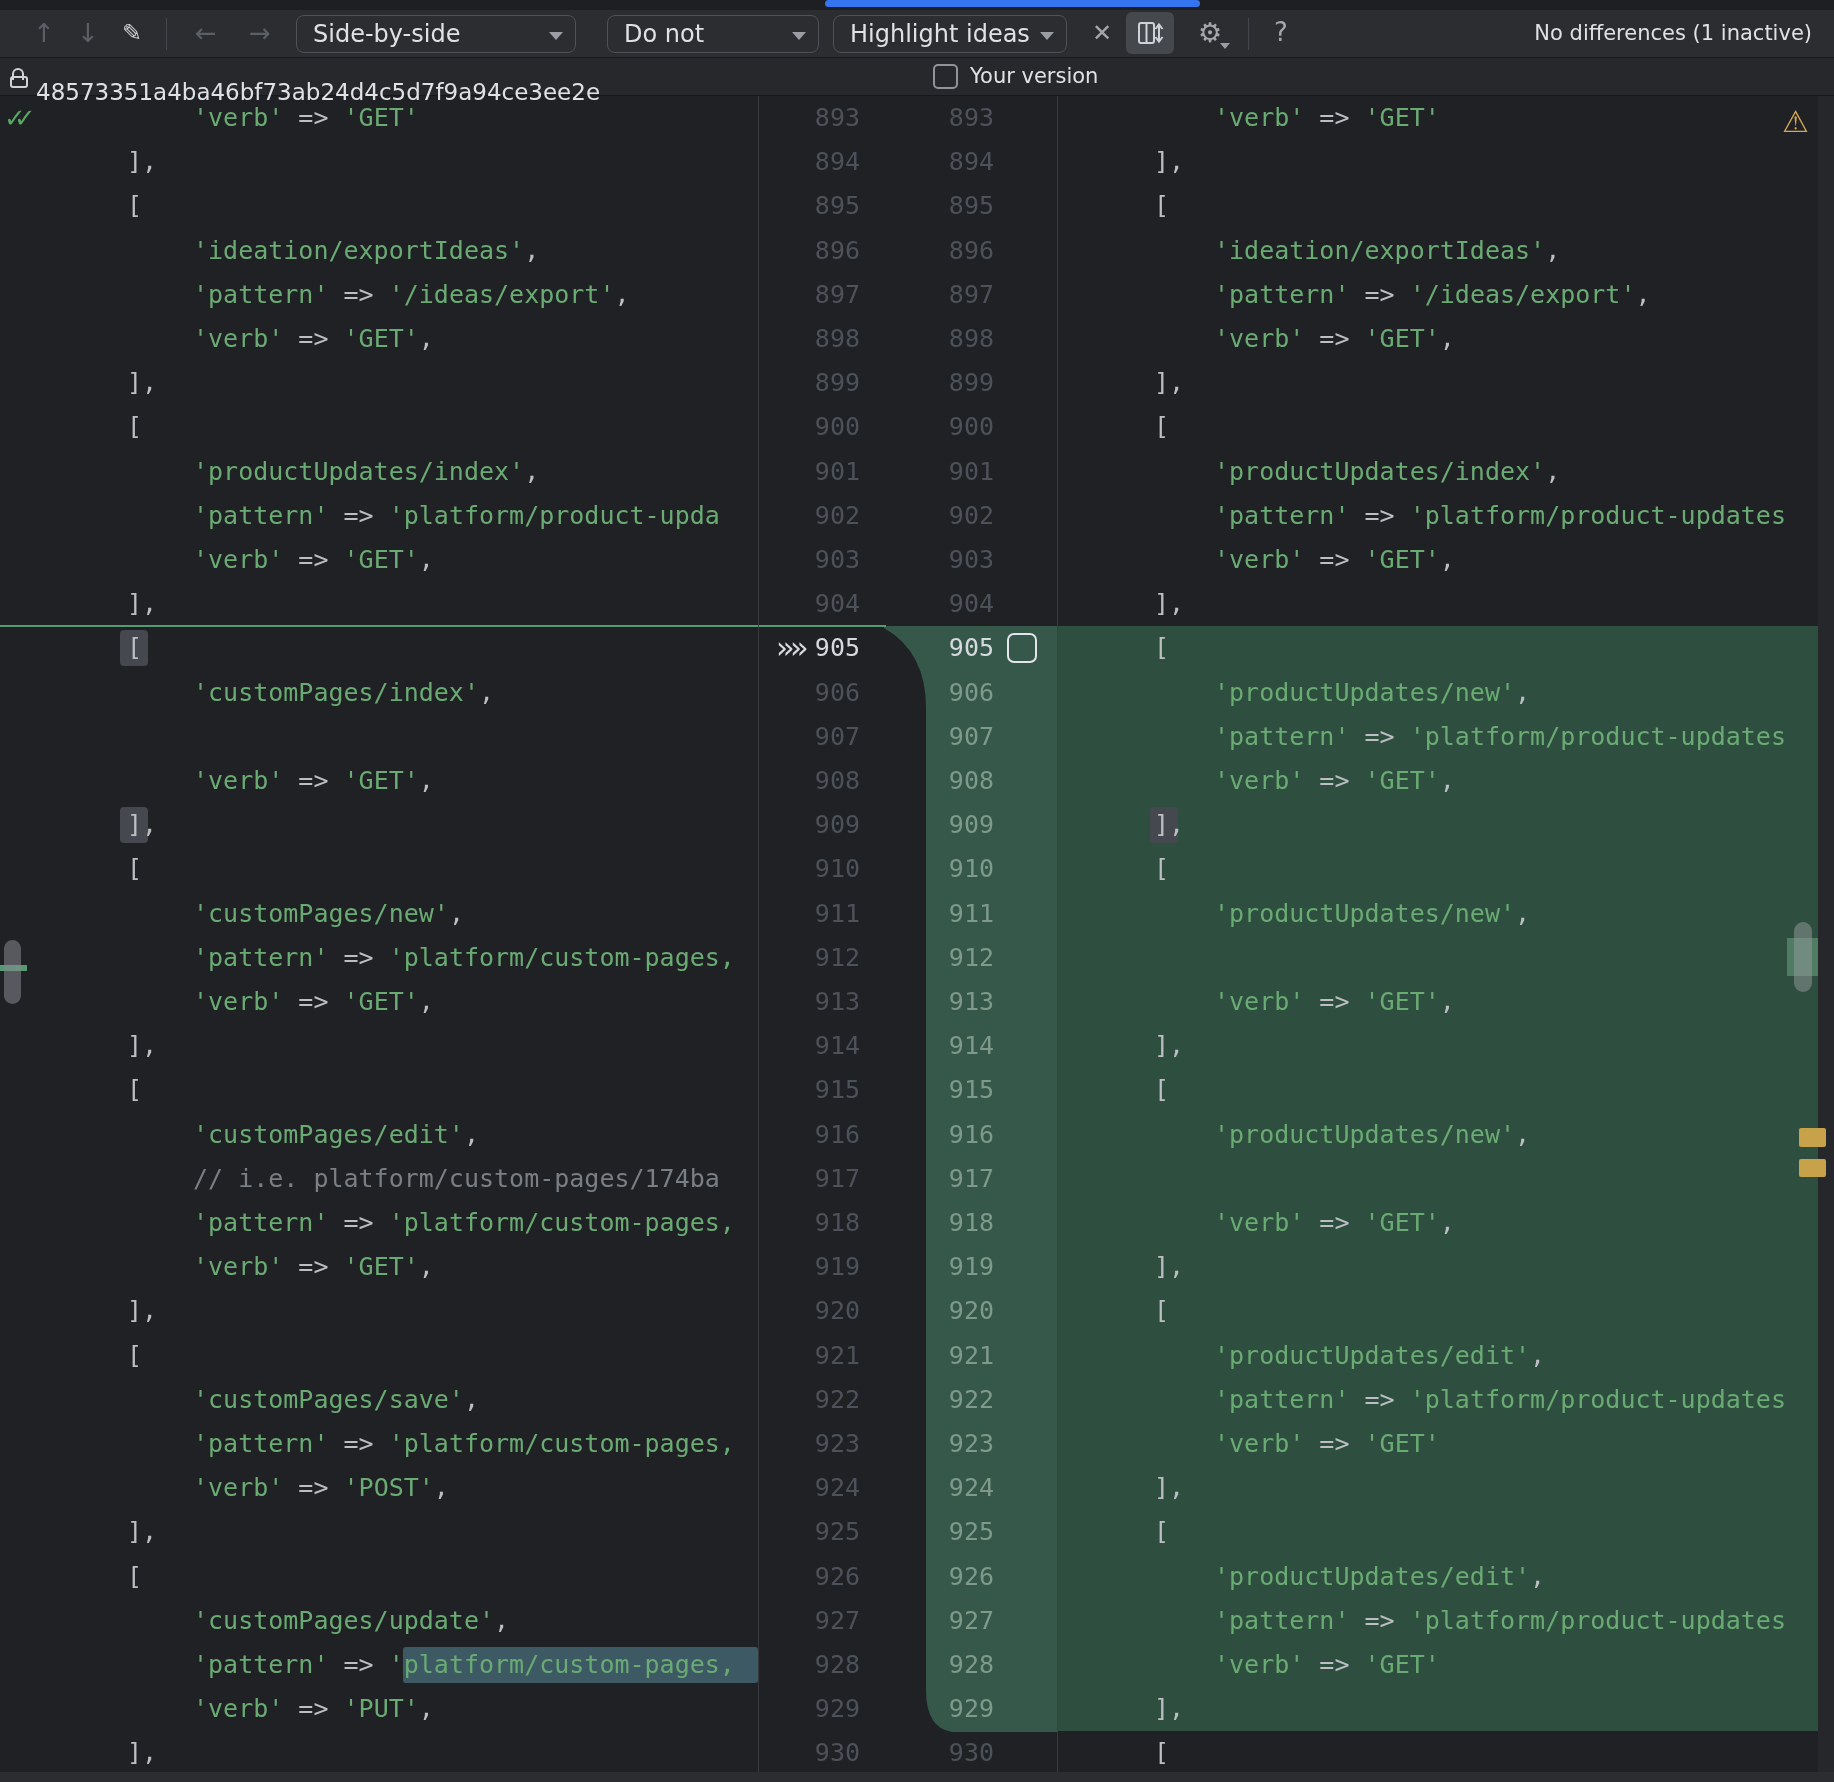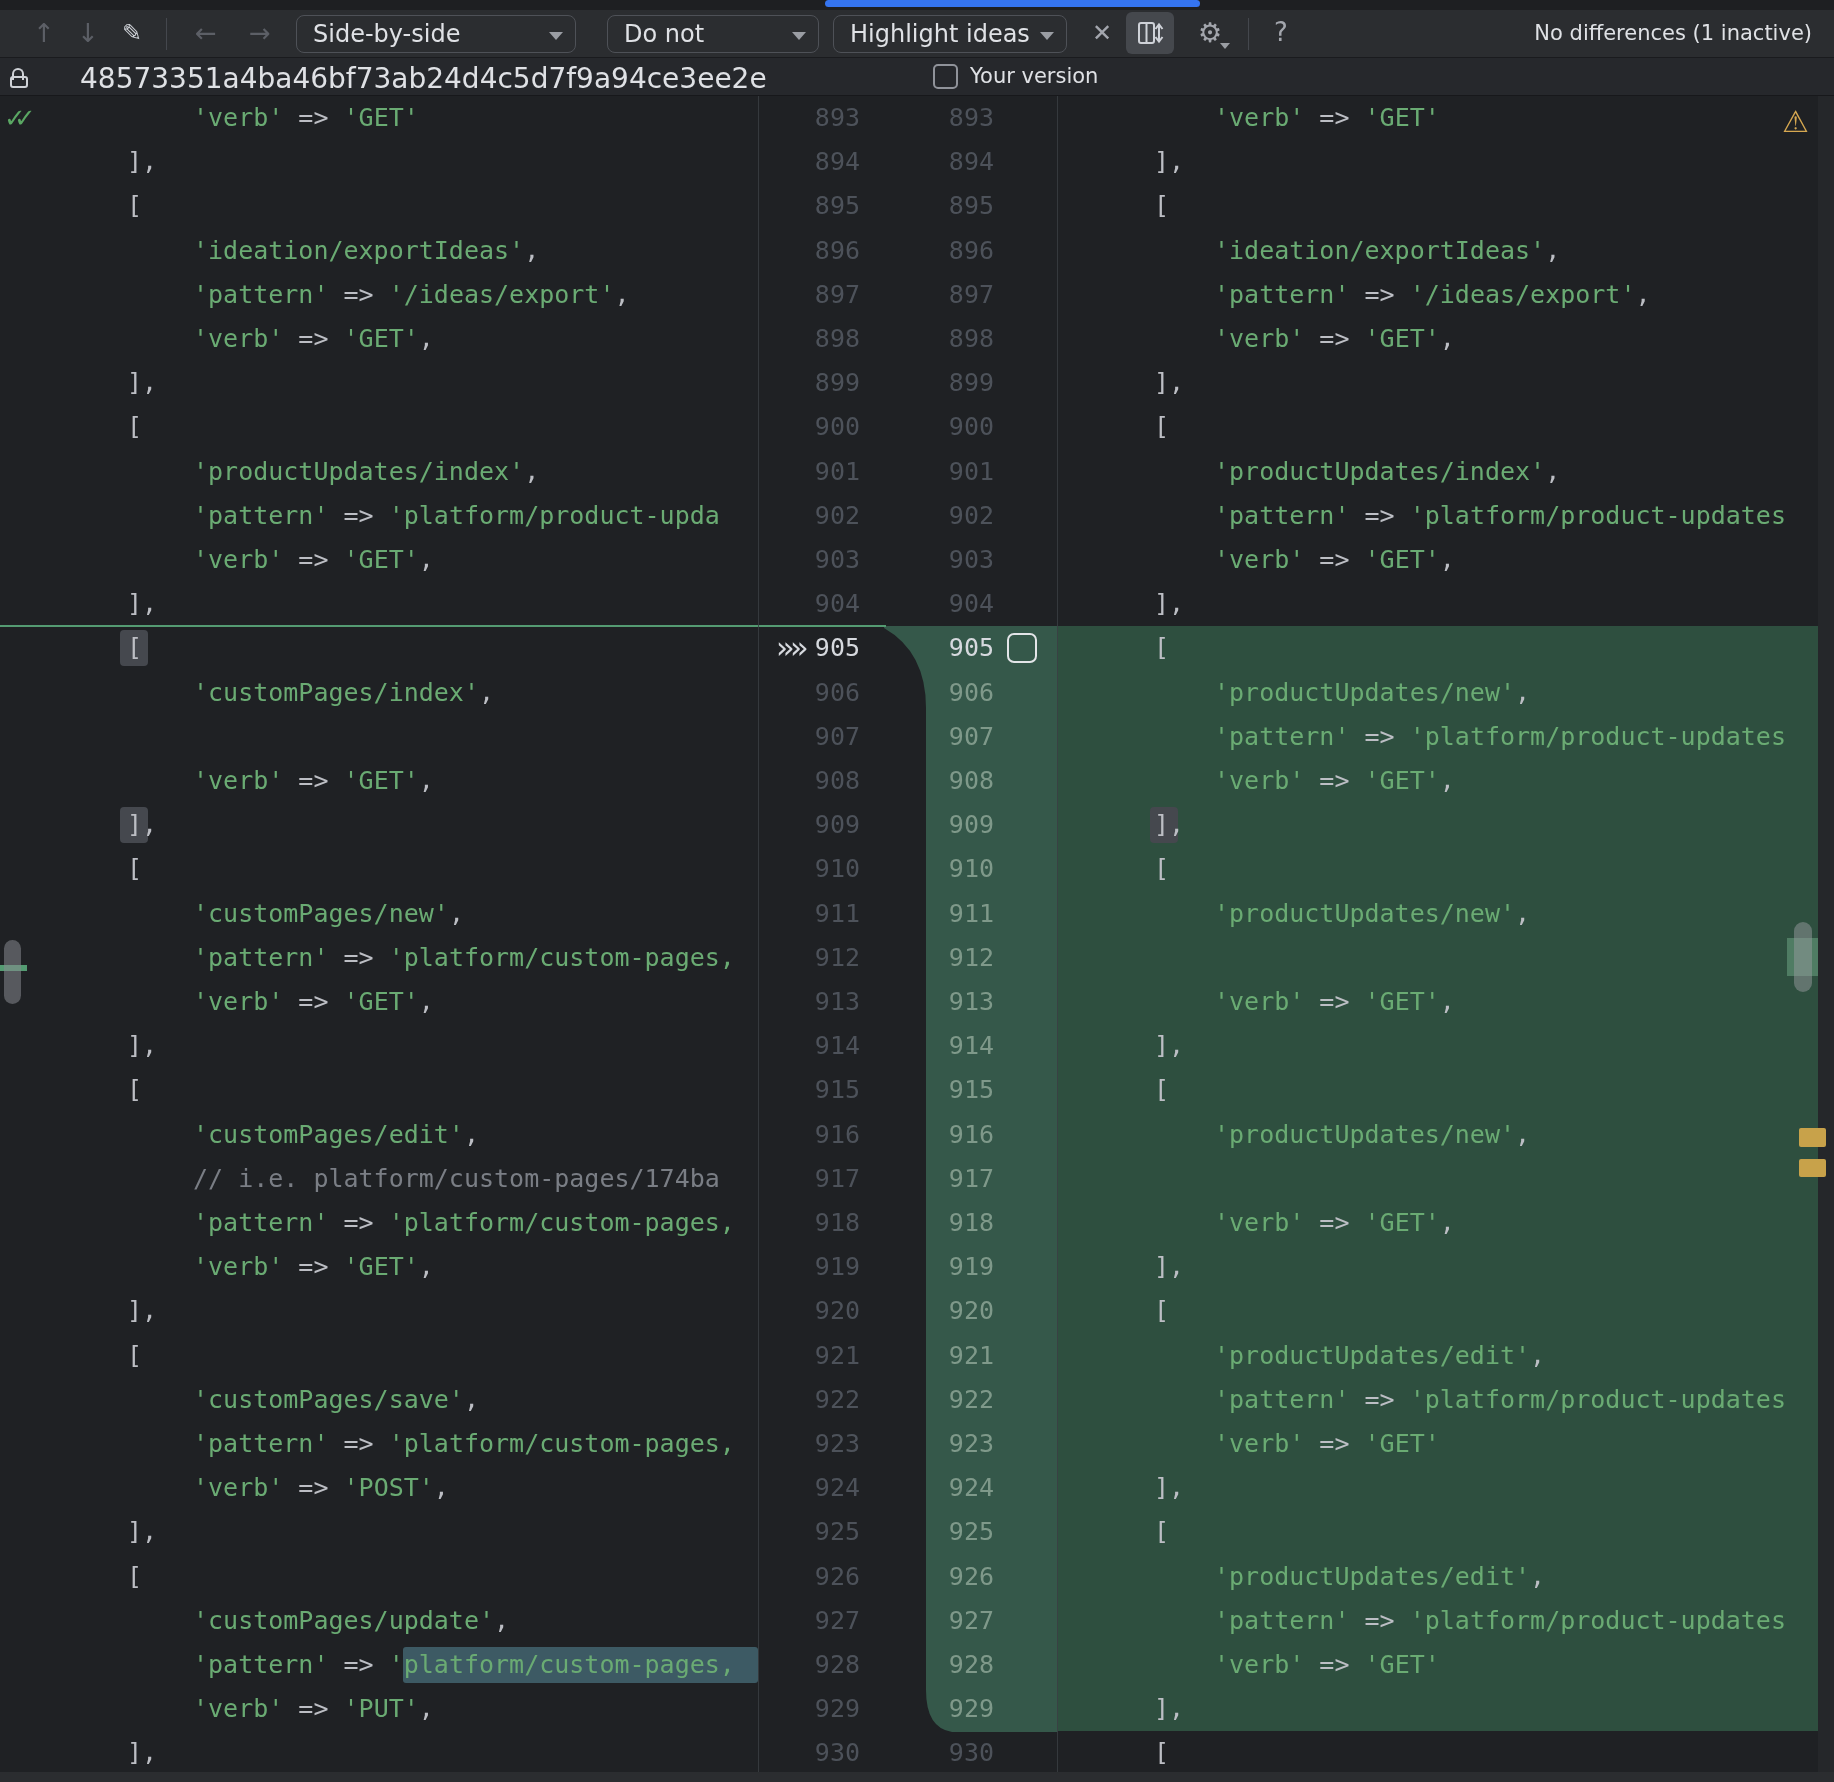--- a/index.html
+++ b/index.html
@@ -38,21 +38,21 @@
   #help{position:absolute;left:1266px;top:0;height:48px;line-height:44px;font-size:26px;color:var(--icon);width:30px;text-align:center;}
   #nodiff{position:absolute;right:22px;top:0;height:48px;line-height:46px;font-size:21px;color:var(--txt);}
 
   
   #subheader{position:absolute;left:0;top:58px;width:1834px;height:38px;background:var(--subheader);
     border-bottom:1px solid #17181b;z-index:30;}
   #lock{position:absolute;left:10px;top:10px;width:18px;height:20px;}
   #lock .shackle{position:absolute;left:2px;top:0;width:12px;height:12px;border:2px solid #cfd2d7;
     border-bottom:none;border-radius:7px 7px 0 0;}
   #lock .bod{position:absolute;left:0;top:8px;width:18px;height:12px;border:2px solid #cfd2d7;border-radius:3px;}
-  #commit-hash{position:absolute;left:36px;top:3px;height:38px;line-height:36px;font-size:28px;color:var(--txt);margin-left:44px;}
+  #commit-hash{position:absolute;left:36px;top:16px;height:38px;line-height:36px;font-size:23px;color:var(--txt);}
   #yv-box{position:absolute;left:933px;top:6px;width:25px;height:25px;border:2px solid #90939a;border-radius:5px;}
   #yv-label{position:absolute;left:970px;top:0;height:38px;line-height:36px;font-size:21px;color:var(--txt);}
 
   
   #diff{position:absolute;left:0;top:96px;width:1834px;height:1676px;background:var(--bg);}
   #stripe{position:absolute;left:1818px;top:0;width:16px;height:1676px;background:#25272a;}
   .pane{position:absolute;top:0;height:1676px;overflow:hidden;}
   #pane-left{left:0;width:758px;}
   #pane-right{left:1058px;width:760px;}
   #green-rect{position:absolute;left:0;width:760px;background:var(--green);z-index:0;}

